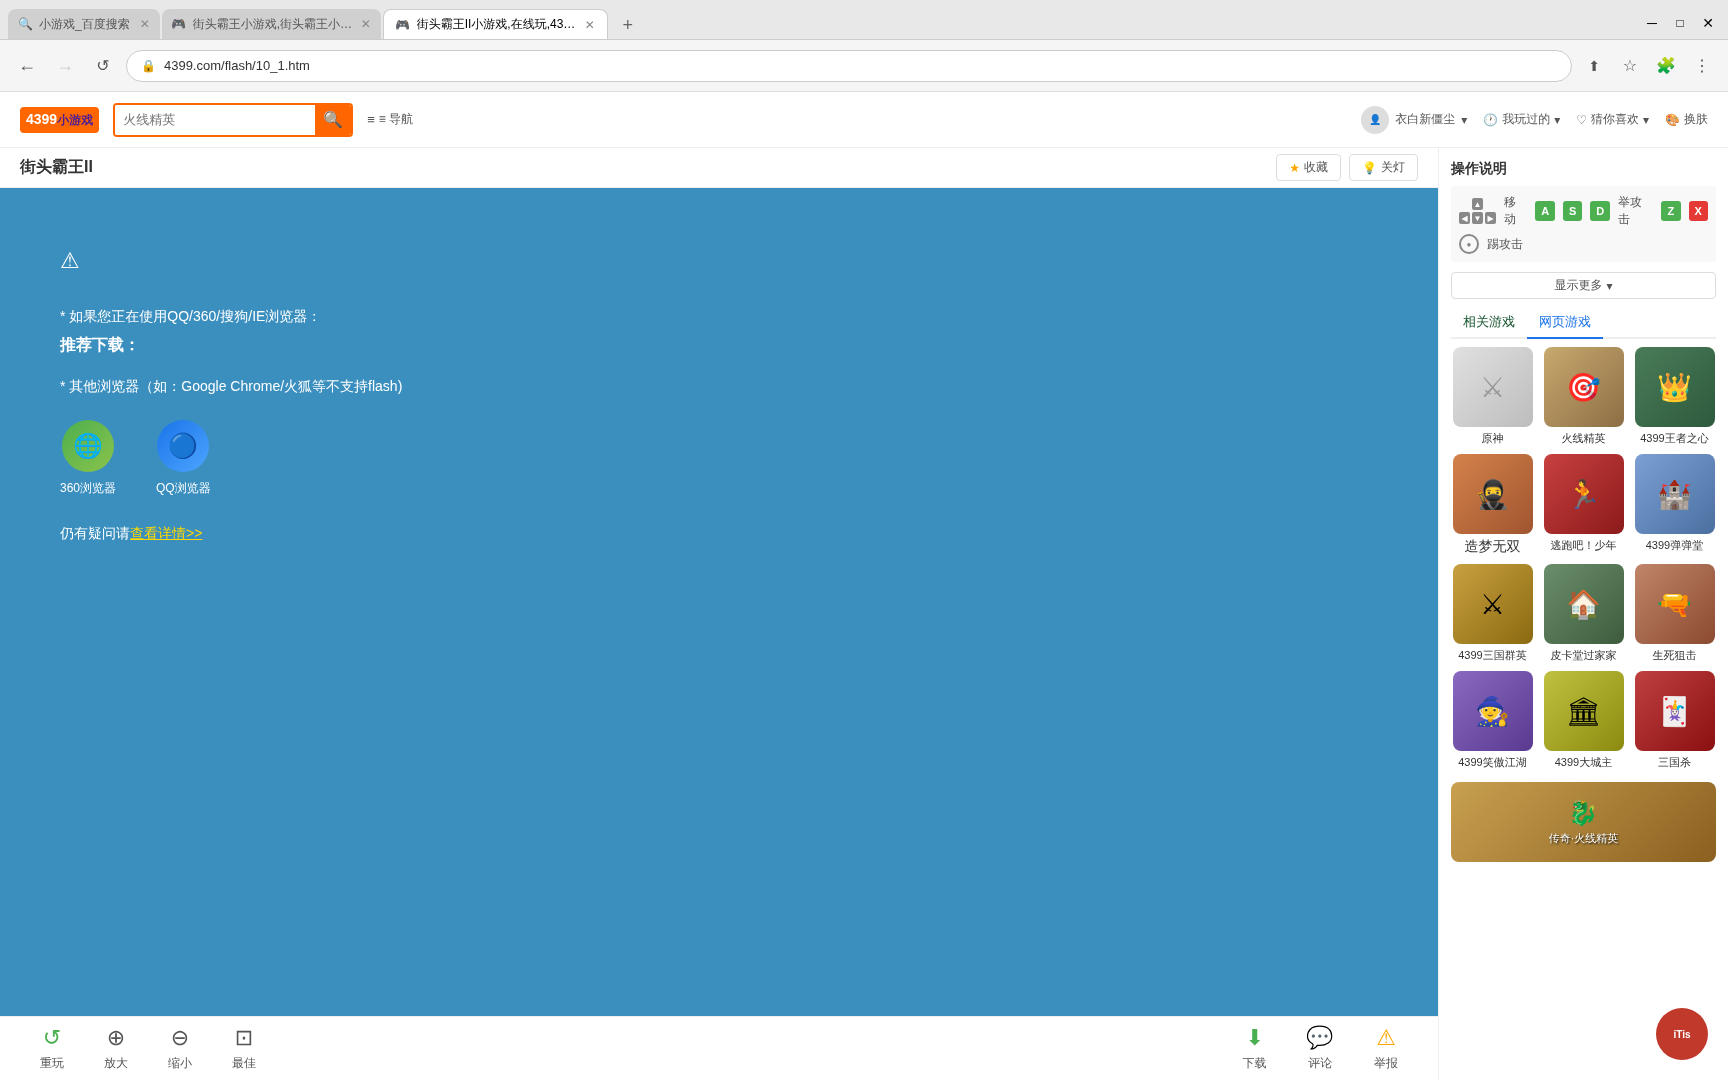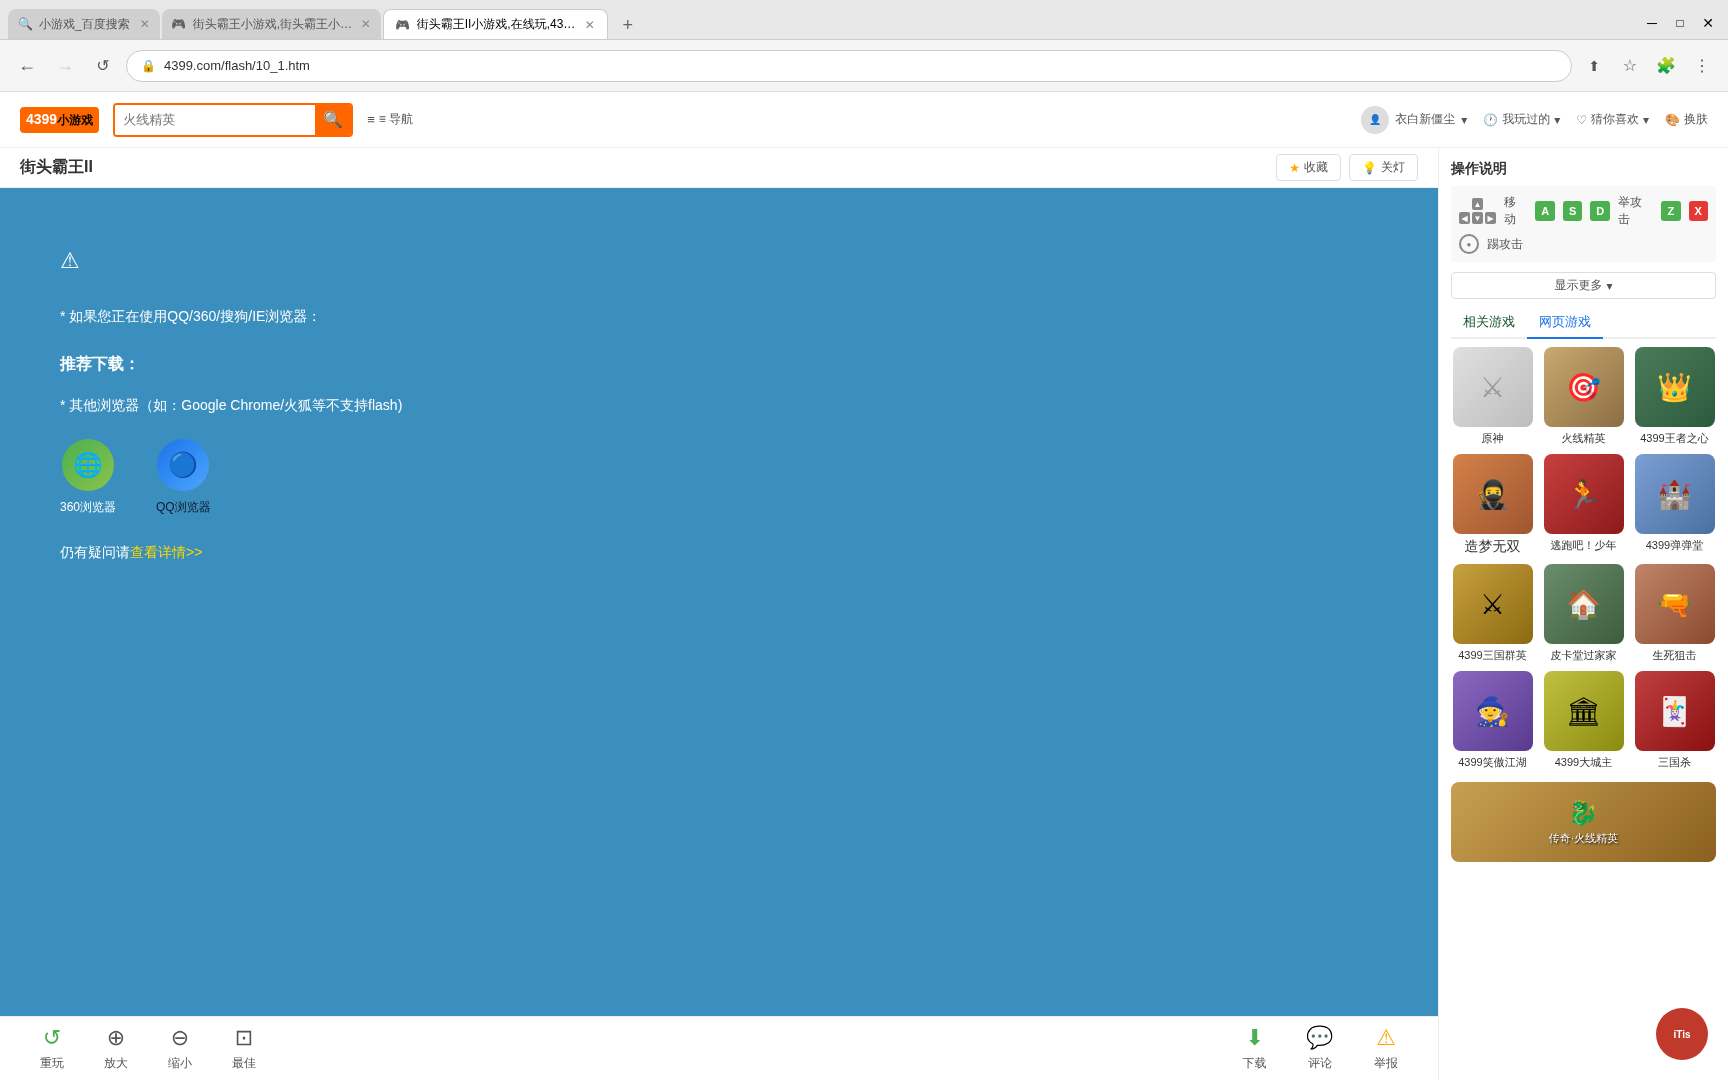--- a/index.html
+++ b/index.html
@@ -43,21 +43,21 @@
   <button style="width:28px;height:28px;border:none;background:transparent;cursor:pointer;font-size:14px;color:#555;">⬆</button>
   <button style="width:28px;height:28px;border:none;background:transparent;cursor:pointer;font-size:16px;color:#555;">☆</button>
   <button style="width:28px;height:28px;border:none;background:transparent;cursor:pointer;font-size:16px;color:#555;">🧩</button>
   <button style="width:28px;height:28px;border:none;background:transparent;cursor:pointer;font-size:16px;color:#555;">⋮</button>
 </div>
 
 <div style="background:#fff;height:calc(1080px - 92px);display:flex;flex-direction:column;">
 
   <div style="background:#fff;height:56px;display:flex;align-items:center;padding:0 20px;gap:14px;border-bottom:1px solid #eee;flex-shrink:0;">
     <div style="background:#ff6600;color:#fff;font-size:14px;font-weight:bold;padding:4px 6px;border-radius:4px;white-space:nowrap;">
-      <span>4399</span><span style="color:#000000;font-size:12px;">小游戏</span>
+      <span>4399</span><span style="color:#4c1d95;font-size:12px;">小游戏</span>
     </div>
     <div style="display:flex;align-items:center;border:2px solid #ff6600;border-radius:4px;overflow:hidden;">
       <input style="width: 200px; height: 30px; border: none; padding: 0px 8px; font-size: 13px; outline: none;" placeholder="火线精英">
       <button style="width:36px;height:30px;background:#ff6600;border:none;cursor:pointer;color:#fff;font-size:16px;display:flex;align-items:center;justify-content:center;">🔍</button>
     </div>
     <div style="display:flex;align-items:center;gap:4px;color:#555;font-size:13px;cursor:pointer;">
       <span>≡</span>
       <span style="font-size:12px;">≡ 导航</span>
     </div>
     <div style="margin-left:auto;display:flex;align-items:center;gap:16px;font-size:12px;color:#555;">
@@ -99,41 +99,41 @@
             <span>关灯</span>
           </button>
         </div>
       </div>
 
       <div style="flex:1;background:#3a8fbf;display:flex;align-items:flex-start;justify-content:flex-start;padding:60px 60px;position:relative;">
         <div style="color:#fff;max-width:650px;">
           <div style="display:flex;align-items:center;gap:10px;font-size:15px;margin-bottom:28px;">
             <span style="font-size:22px;">⚠</span>
           </div>
-          <div style="margin-bottom:24px;">
+          <div style="margin-bottom:5px;">
             <p style="font-size:14px;line-height:2;">* 如果您正在使用QQ/360/搜狗/IE浏览器：</p>
           </div>
           <div style="font-size:16px;font-weight:bold;margin-bottom:16px;">
             <span>推荐下载：</span>
           </div>
           <div style="margin-bottom:20px;">
             <p style="font-size:14px;line-height:2;">* 其他浏览器（如：Google Chrome/火狐等不支持flash)</p>
           </div>
           <div style="display:flex;gap:40px;align-items:center;margin-bottom:28px;">
             <div style="display:flex;flex-direction:column;align-items:center;gap:8px;cursor:pointer;">
               <div style="width:52px;height:52px;border-radius:50%;background:linear-gradient(135deg,#4caf50,#8bc34a);display:flex;align-items:center;justify-content:center;font-size:24px;">🌐</div>
               <span style="font-size:12px;color:#fff;">360浏览器</span>
             </div>
             <div style="display:flex;flex-direction:column;align-items:center;gap:8px;cursor:pointer;">
               <div style="width:52px;height:52px;border-radius:50%;background:linear-gradient(135deg,#1a73e8,#4da6ff);display:flex;align-items:center;justify-content:center;font-size:24px;">🔵</div>
-              <span style="font-size:12px;color:#0f172a;">QQ浏览器</span>
+              <span style="font-size:12px;color:#ffffff;">QQ浏览器</span>
             </div>
           </div>
           <div style="font-size:14px;color:#fff;">
-            <span>仍有疑问请</span><a style="color:#ffd700;cursor:pointer;">查看详情&gt;&gt;</a>
+            <span>仍有疑问请</span><a style="color:#ffd700;text-decoration:underline;cursor:pointer;">查看详情&gt;&gt;</a>
           </div>
         </div>
       </div>
 
       <div style="display:flex;align-items:center;height:64px;background:#fff;border-top:1px solid #eee;flex-shrink:0;padding:0 40px;">
         <div style="display:flex;gap:40px;align-items:center;">
           <div style="display:flex;flex-direction:column;align-items:center;gap:4px;cursor:pointer;color:#555;">
             <span style="font-size:22px;color:#4caf50;">↺</span>
             <span style="font-size:12px;">重玩</span>
           </div>

